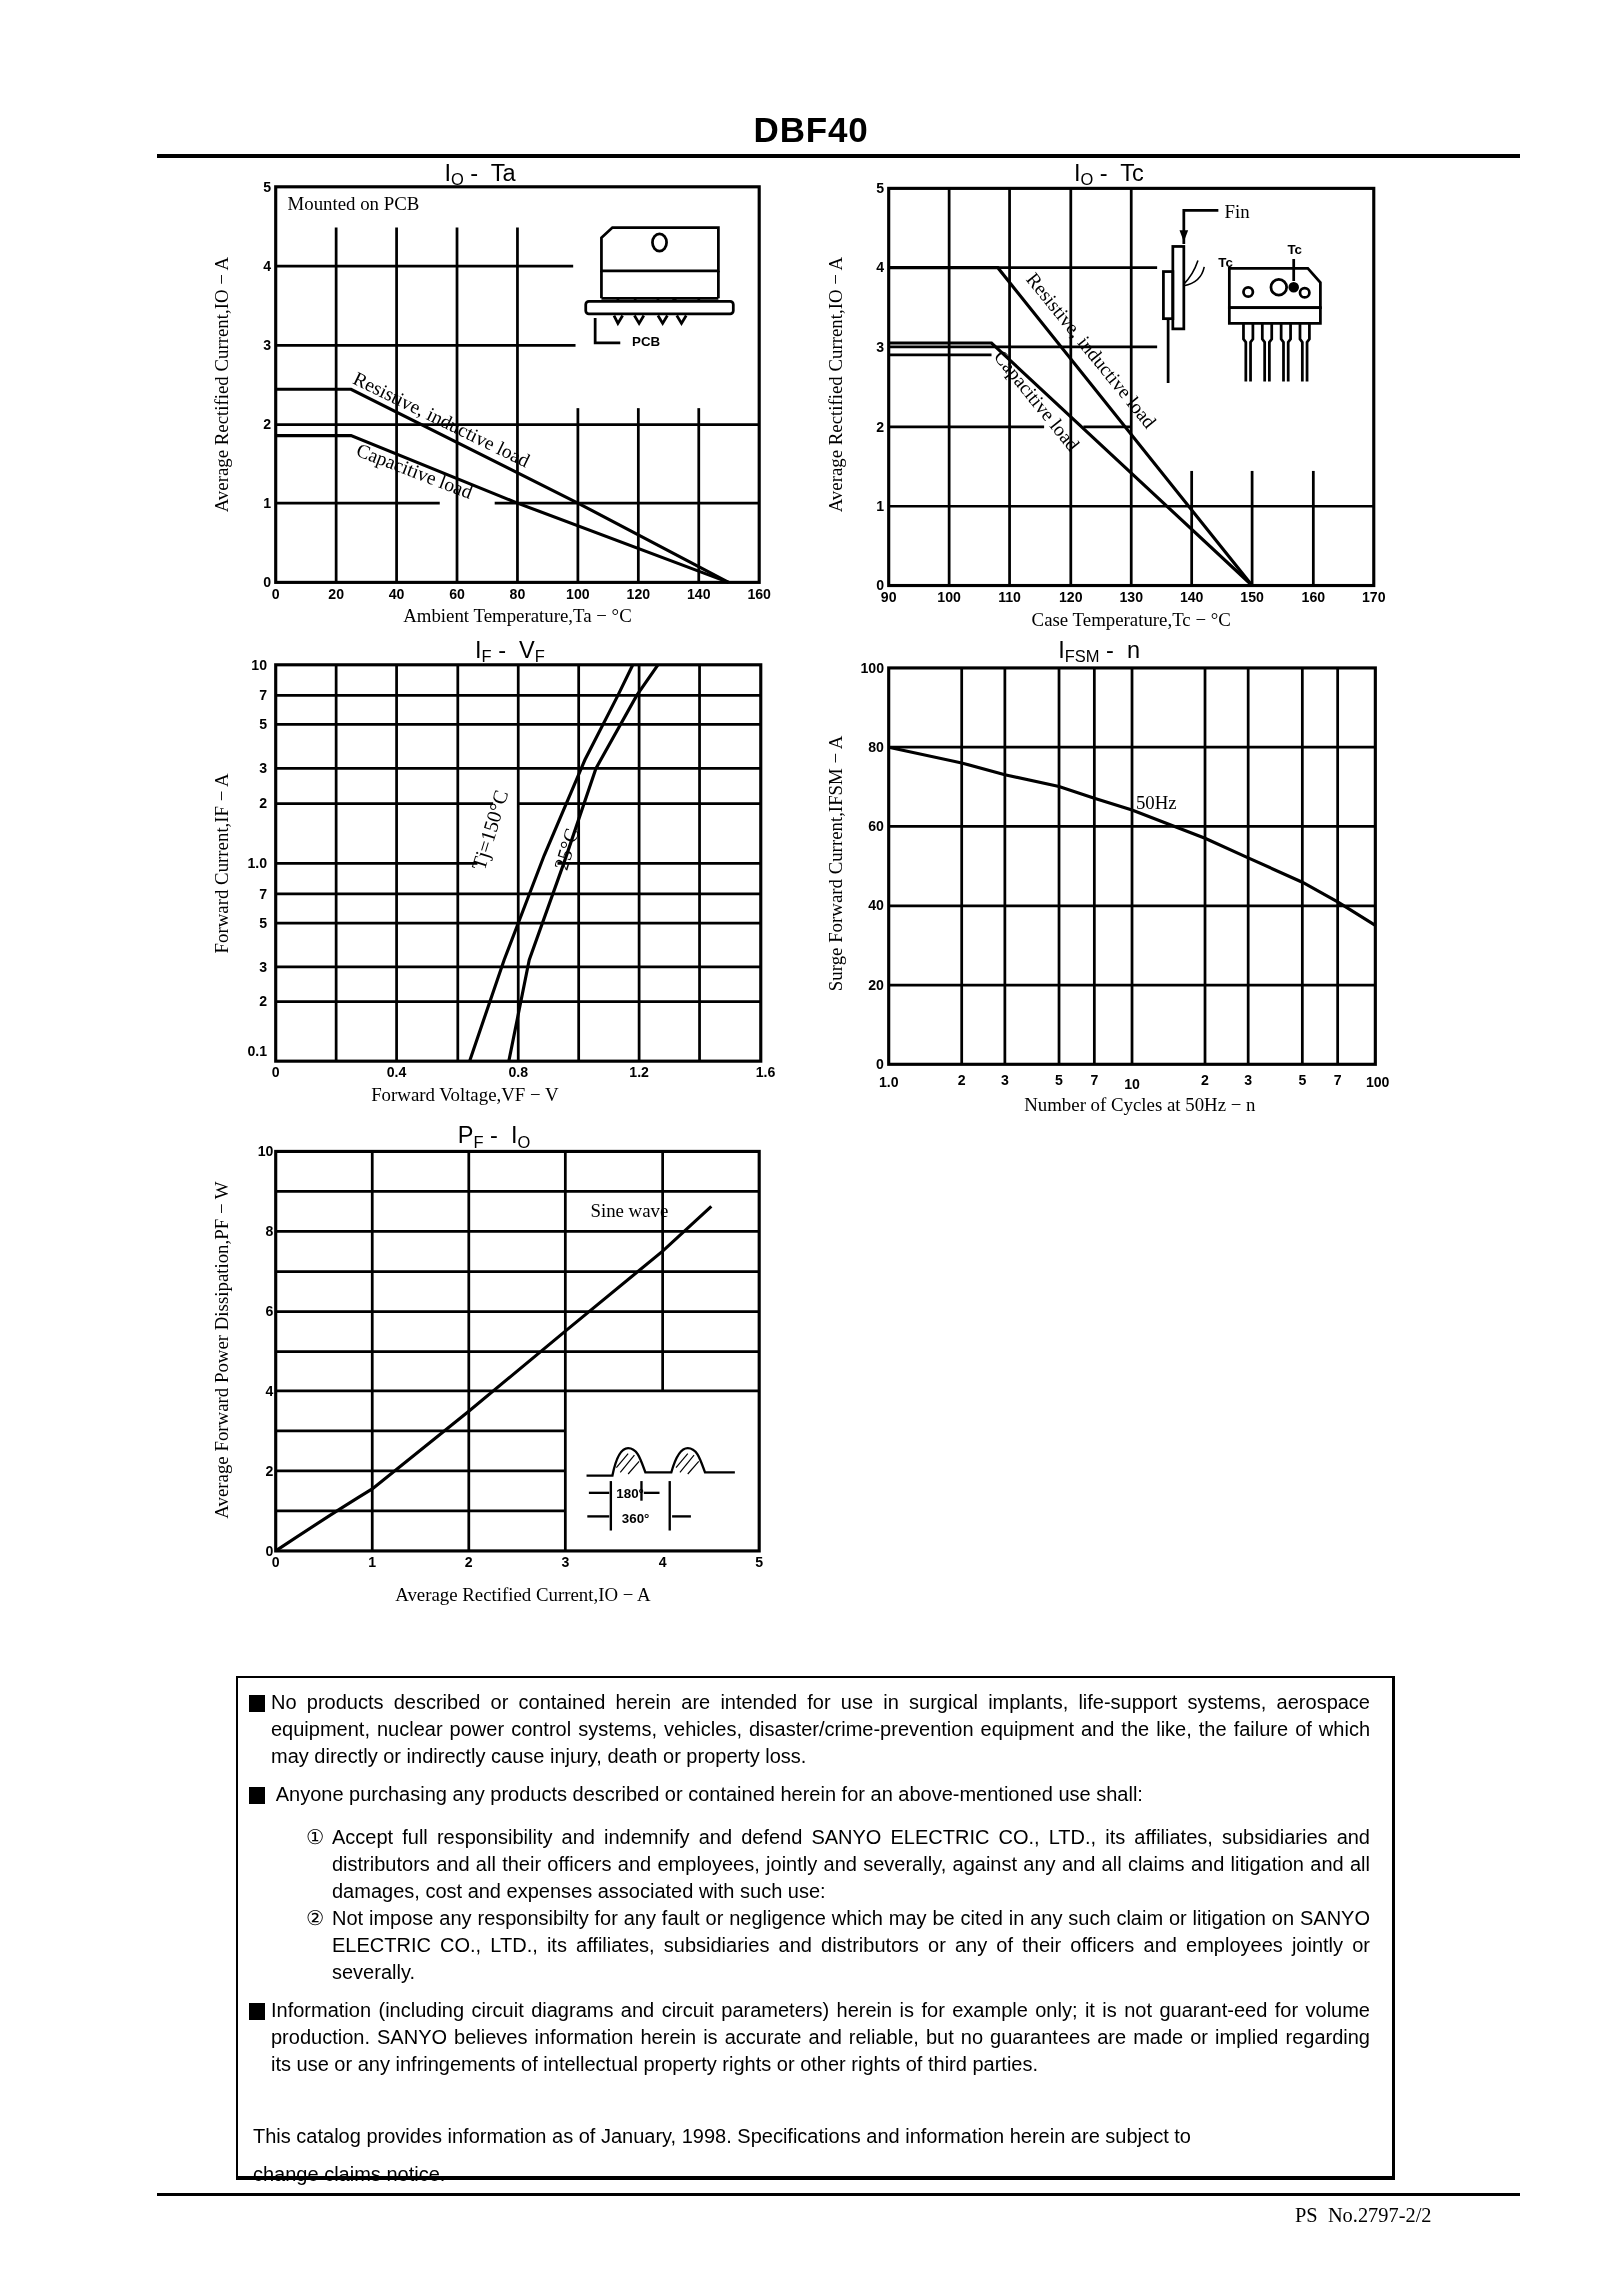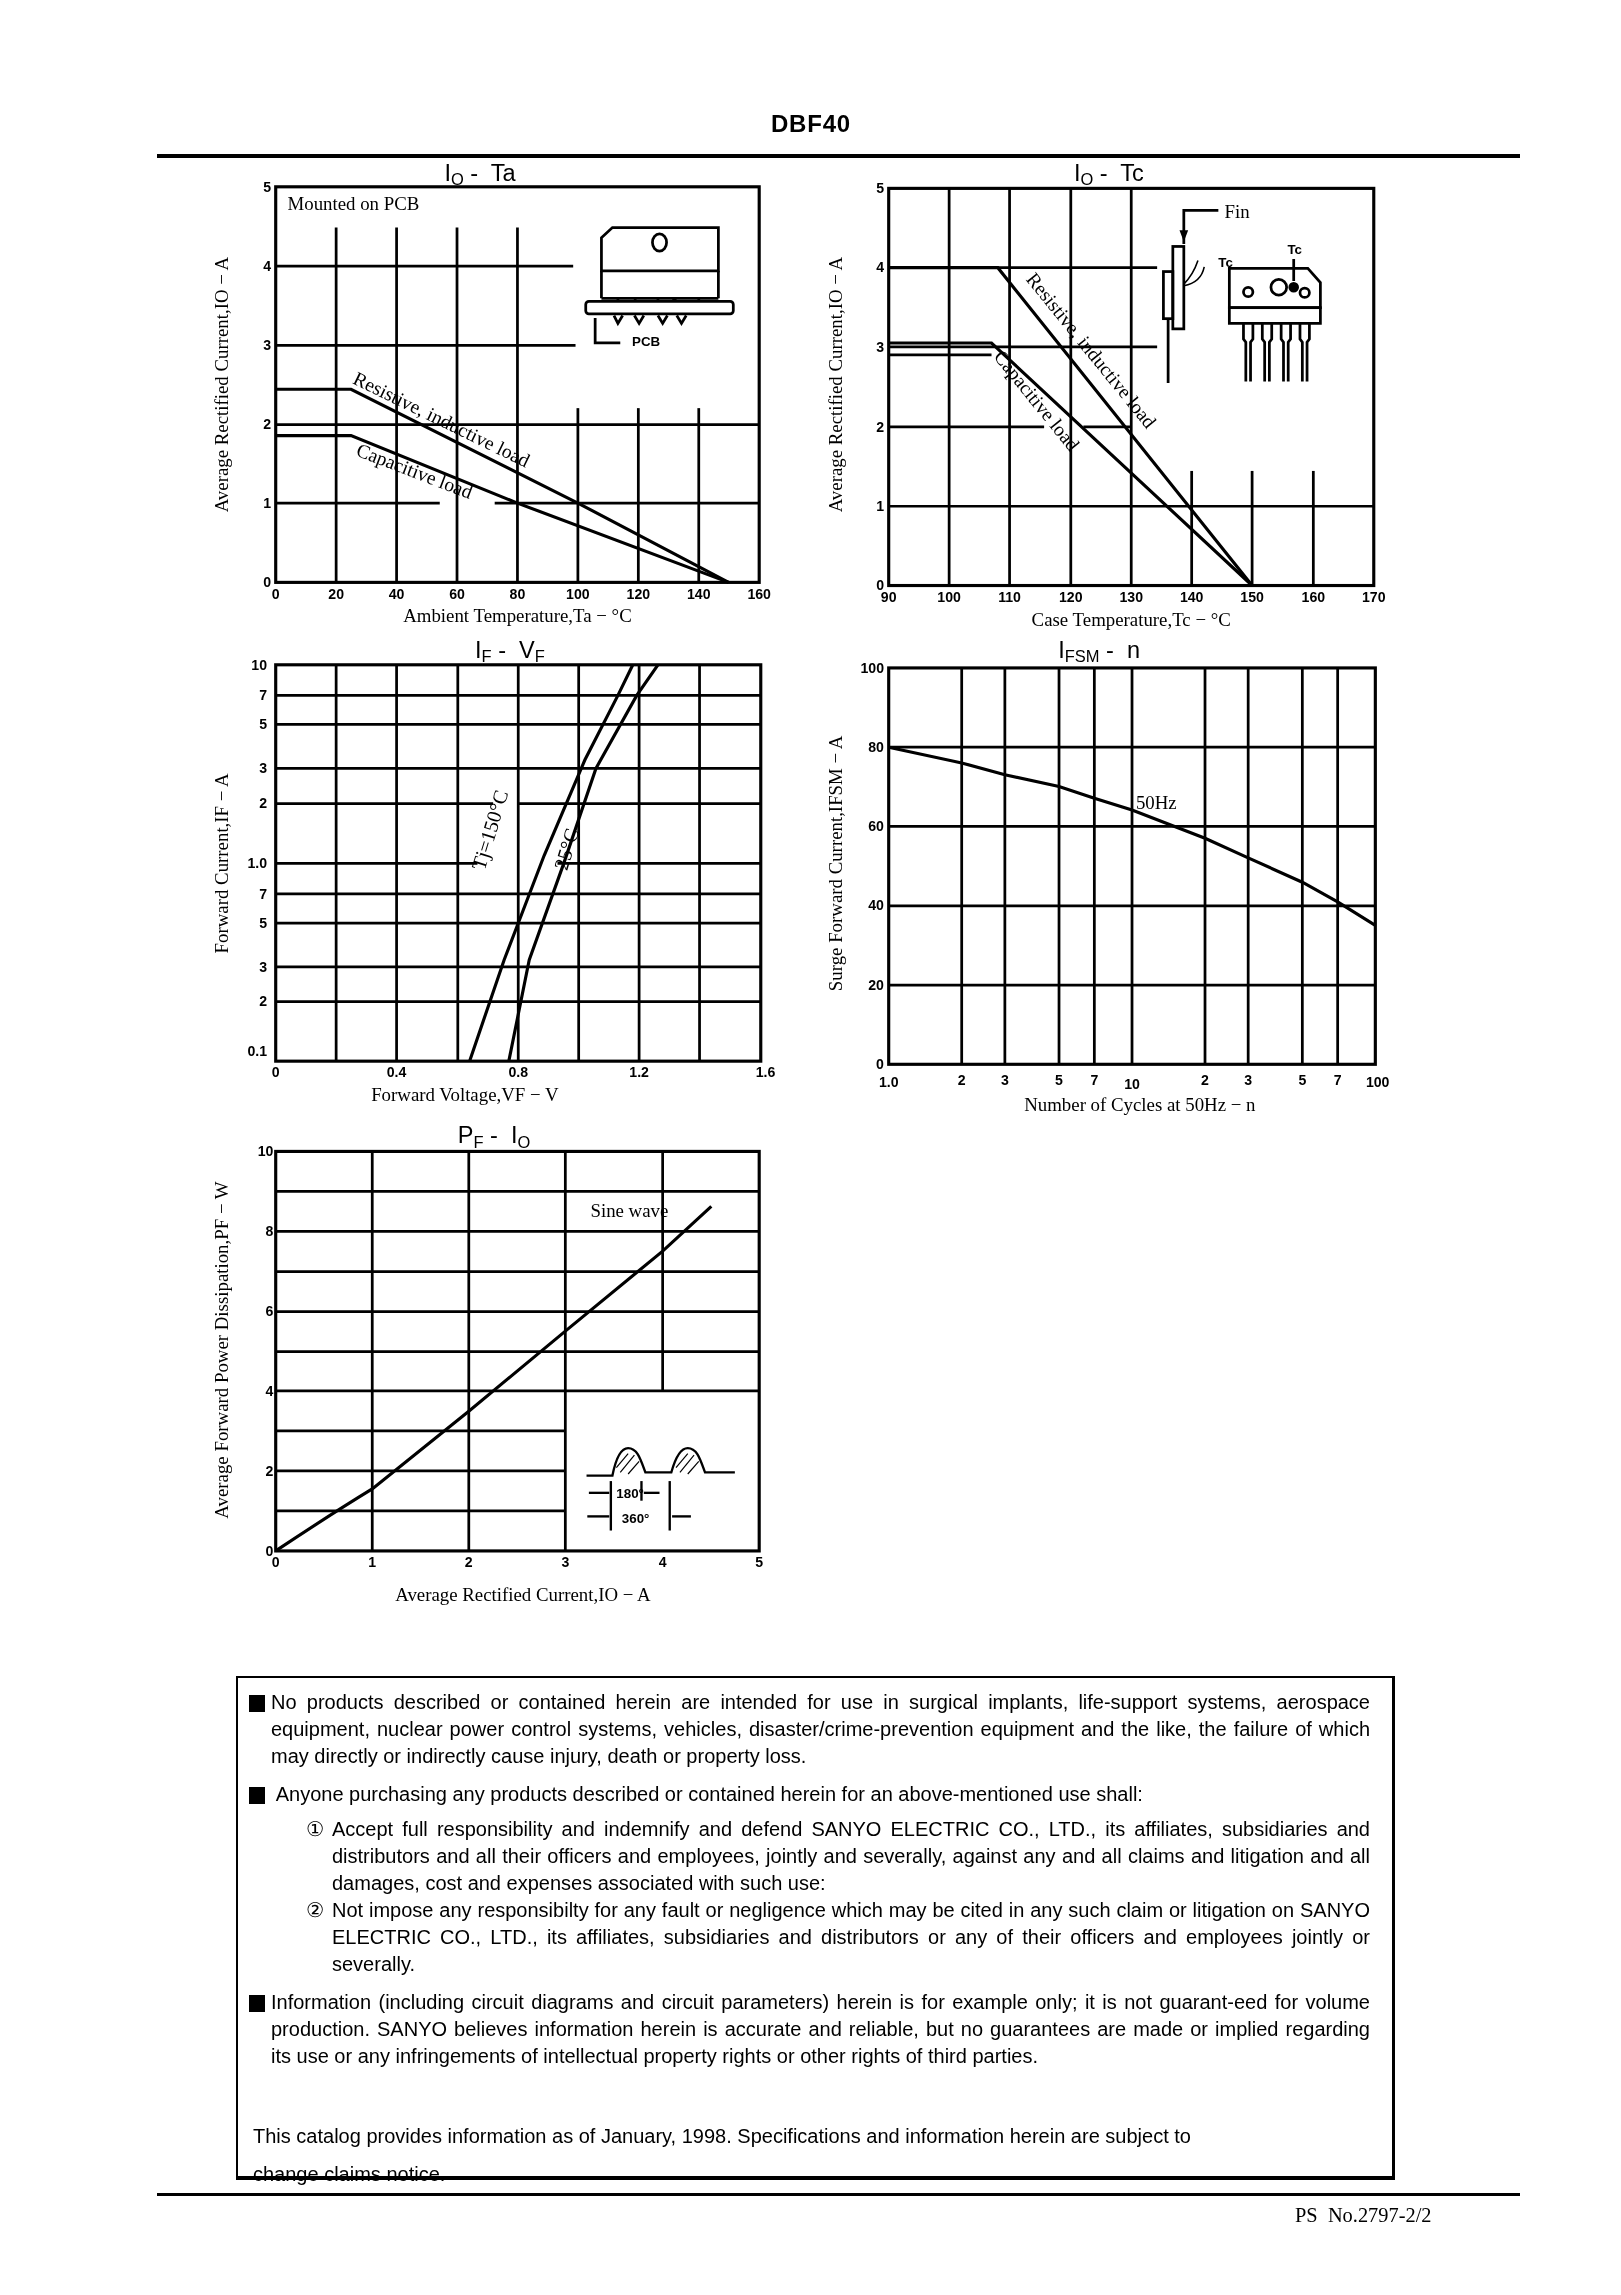--- a/index.html
+++ b/index.html
@@ -1,18 +1,18 @@
 <!DOCTYPE html>
 <html style="font-size:12.6px"><head>
 <meta charset="utf-8">
 <style>
   html,body{margin:0;padding:0;background:#fff;}
   body{width:1622px;height:2295px;position:relative;overflow:hidden;color:#000;}
   .abs{position:absolute;}
-  #title{left:0;width:1622px;top:110px;text-align:center;font-family:"Liberation Sans",sans-serif;font-weight:bold;font-size:24px;letter-spacing:0.8px;}
+  #title{left:0;width:1622px;top:110px;text-align:center;font-family:"Liberation Sans",sans-serif;font-weight:bold;font-size:35px;letter-spacing:0.8px;}
   #top-rule{left:157px;top:154px;width:1363px;height:3.9px;background:#000;}
   svg text{fill:#000;}
   .sans{font-family:"Liberation Sans",sans-serif;}
   .serif{font-family:"Liberation Serif",serif;}
   #notice{left:236px;top:1676px;width:1159px;height:504px;border:2.4px solid #000;border-right-width:3.9px;border-bottom-width:4.7px;box-sizing:border-box;padding:11px 22px 7.9px 33px;font-family:"Liberation Sans",sans-serif;font-size:20px;line-height:27px;}
   .para{position:relative;text-align:justify;margin-bottom:11px;}
   .bullet{position:absolute;left:-22px;top:5.5px;width:15.7px;height:17.3px;background:#000;}
   .sub{position:relative;padding-left:61px;text-align:justify;}
   .num{position:absolute;left:35px;top:0;font-size:20.4px;}
   #foot1{left:253px;top:2117px;font-family:"Liberation Sans",sans-serif;font-size:20px;line-height:38px;width:1130px;}
@@ -339,21 +339,21 @@
         <text x="348" y="1473">10</text>
     </g>
   </g>
 </svg>
 
 <div id="notice" class="abs">
   <div class="para">
     <span class="bullet"></span>
     <span>No products described or contained herein are intended for use in surgical implants, life-support systems, aerospace equipment, nuclear power control systems, vehicles, disaster/crime-prevention equipment and the like, the failure of which may directly or indirectly cause injury, death or property loss.</span>
   </div>
-  <div class="para" style="margin-bottom:8px">
+  <div class="para" style="margin-bottom:16px">
     <span class="bullet"></span>
     <span style="padding-left:4.7px">Anyone purchasing any products described or contained herein for an above-mentioned use shall:</span>
   </div>
   <div class="sub">
     <span class="num">①</span>
     <span>Accept full responsibility and indemnify and defend SANYO ELECTRIC CO., LTD., its affiliates, subsidiaries and distributors and all their officers and employees, jointly and severally, against any and all claims and litigation and all damages, cost and expenses associated with such use:</span>
   </div>
   <div class="sub" style="margin-bottom:11px">
     <span class="num">②</span>
     <span>Not impose any responsibilty for any fault or negligence which may be cited in any such claim or litigation on  SANYO  ELECTRIC  CO.,  LTD.,  its affiliates, subsidiaries and distributors or any of their officers and employees jointly or severally.</span>

